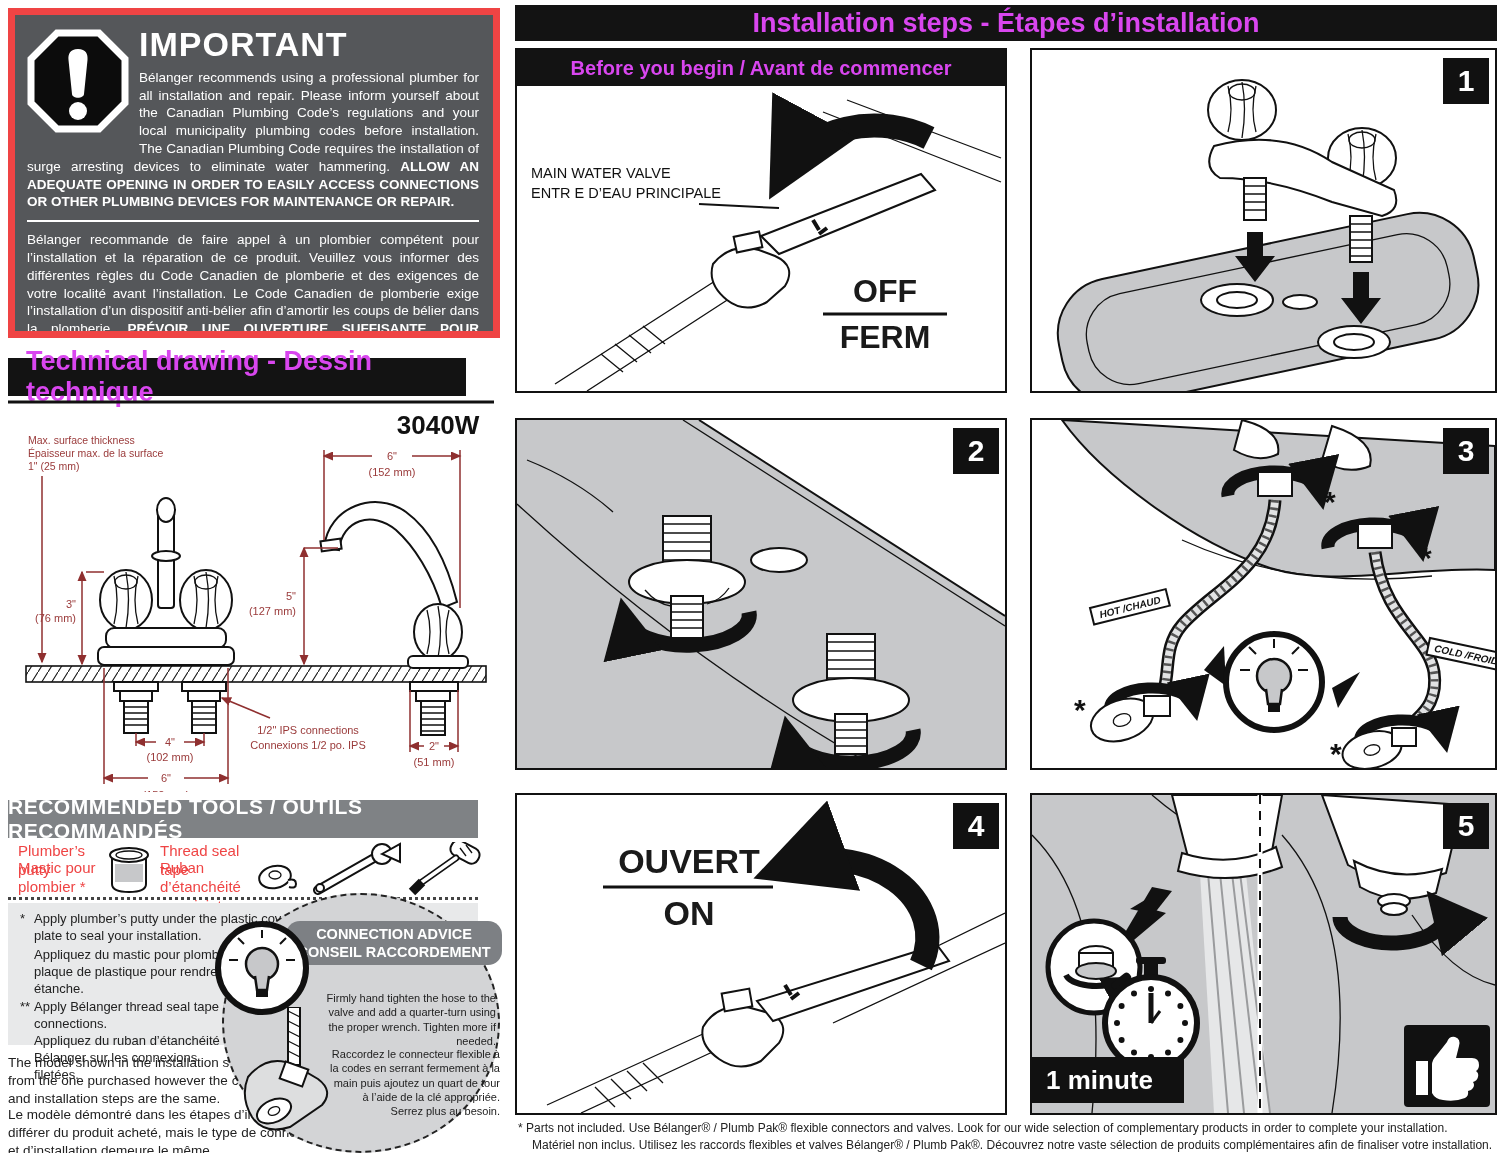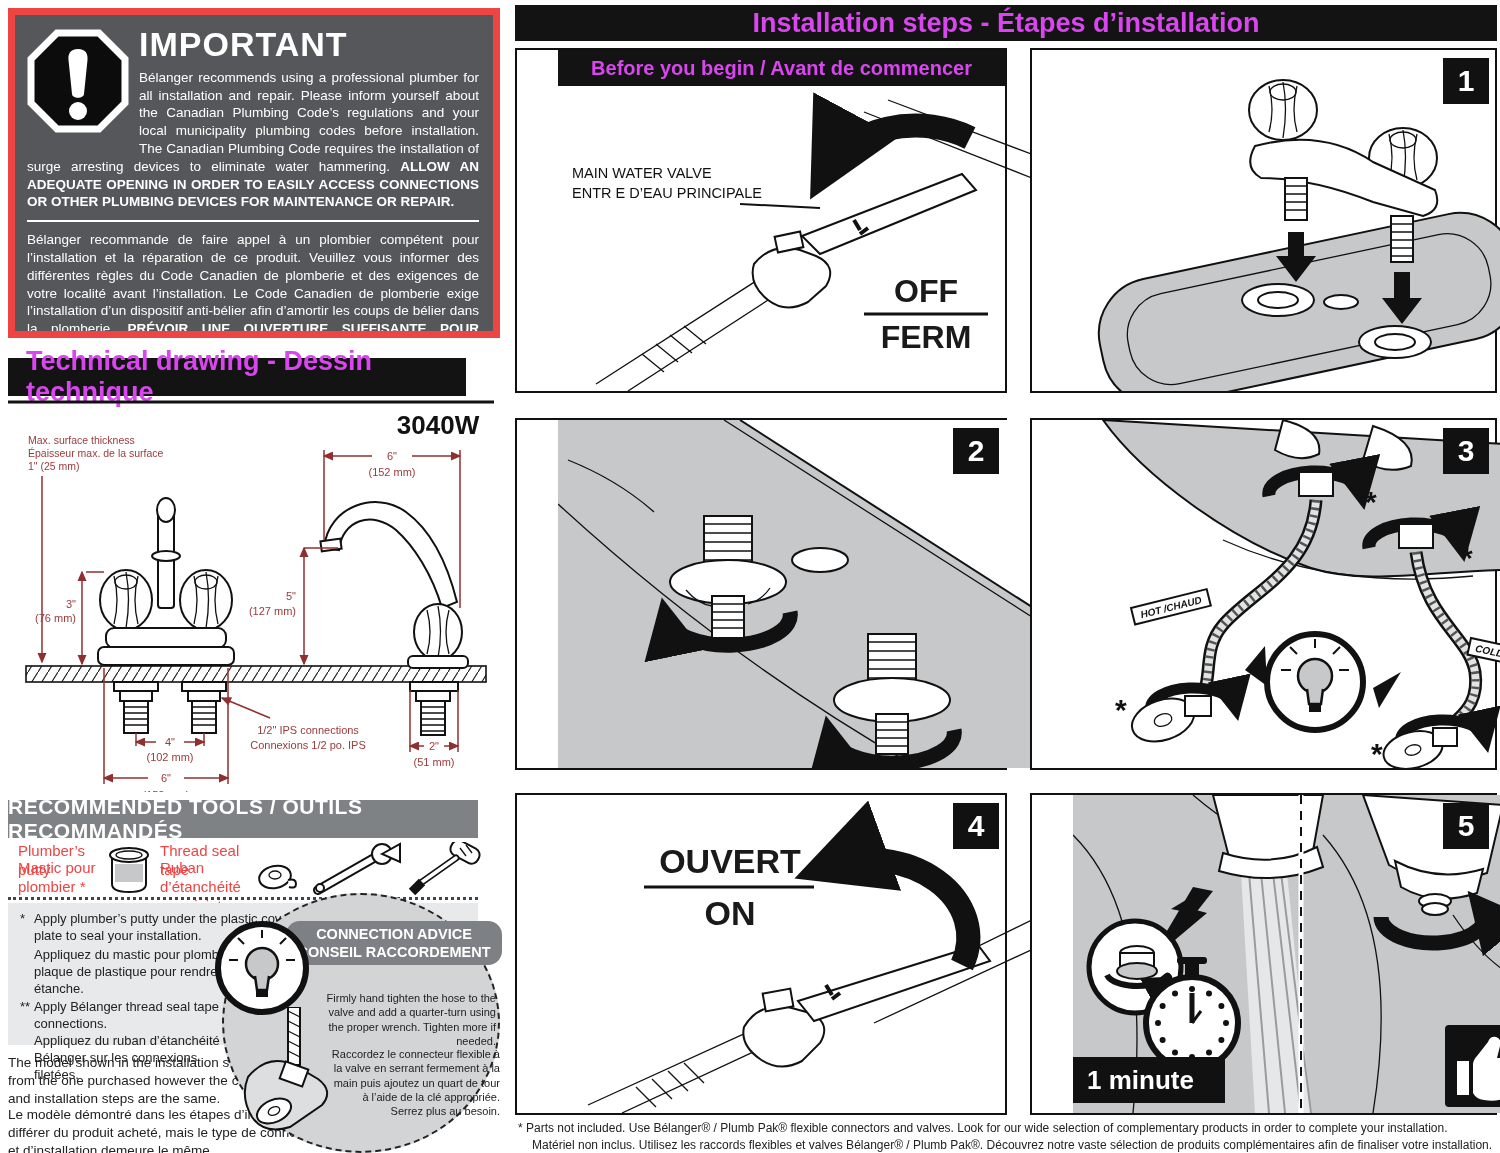--- a/index.html
+++ b/index.html
@@ -29,21 +29,21 @@
   .adv-circle{left:222px;top:893px;width:278px;height:260px;border-radius:50%;
               background:#d3d4d6;border:2px dashed #222;box-sizing:border-box;}
   .adv-banner{position:absolute;left:62px;top:26px;width:212px;background:#7d8084;border-radius:14px;
               color:#fff;font-weight:bold;font-size:14.5px;text-align:center;line-height:1.25;padding:4px 2px;}
   .adv-en,.adv-fr{position:absolute;font-size:11px;line-height:1.3;color:#222;text-align:right;}
   .adv-en{left:96px;top:96px;width:176px;}
   .adv-fr{left:104px;top:152px;width:172px;}
   .bulb-wrap{position:absolute;left:-10px;top:26px;}
   
   .steps-bar{left:515px;top:5px;width:982px;height:36px;font-size:27px;justify-content:center;}
-  .panel{background:#fff;border:2px solid #111;box-sizing:border-box;padding-left:41px;}
+  .panel{background:#fff;border:2px solid #111;box-sizing:border-box;}
   .pA{left:515px;top:48px;width:492px;height:345px;}
   .p1{left:1030px;top:48px;width:467px;height:345px;}
   .p2{left:515px;top:418px;width:492px;height:352px;}
   .p3{left:1030px;top:418px;width:467px;height:352px;}
   .p4{left:515px;top:793px;width:492px;height:322px;}
   .p5{left:1030px;top:793px;width:467px;height:322px;}
   .panel-head{height:36px;font-size:20px;justify-content:center;}
   .badge{position:absolute;top:8px;right:6px;width:46px;height:46px;background:#111;color:#fff;
          font-weight:bold;font-size:30px;display:flex;align-items:center;justify-content:center;z-index:5;}
   .footer{left:518px;top:1120px;width:978px;font-size:12px;line-height:1.45;color:#222;}
@@ -236,21 +236,21 @@
 
   <div class="abs model-note">The model shown in the installation steps may differ from the one purchased however the connection type and installation steps are the same.</div>
   <div class="abs model-note model-note-fr">Le modèle démontré dans les étapes d’installation peut différer du produit acheté, mais le type de connexions et d’installation demeure le même.</div>
 
   <div class="abs adv-circle">
     <div class="adv-banner">
       <div>CONNECTION ADVICE</div>
       <div>CONSEIL RACCORDEMENT</div>
     </div>
     <div class="adv-en">Firmly hand tighten the hose to the valve and add a quarter-turn using the proper wrench. Tighten more if needed.</div>
-    <div class="adv-fr">Raccordez le connecteur flexible à la valve en serrant fermement à la main puis ajoutez un quart de tour à l’aide de la clé appropriée. Serrez plus au besoin.</div>
+    <div class="adv-fr">Raccordez le connecteur flexible à la codes en serrant fermement à la main puis ajoutez un quart de tour à l’aide de la clé appropriée. Serrez plus au besoin.</div>
     <svg style="position:absolute;left:14px;top:112px;" width="110" height="140" viewBox="0 0 110 140">
       <rect x="50" y="0" width="12" height="58" fill="#fff" stroke="#111" stroke-width="2"></rect>
       <path d="M50 4l12 6M50 14l12 6M50 24l12 6M50 34l12 6M50 44l12 6" class="ln1"></path>
       <path d="M10,70 Q30,46 56,58 L80,72 Q96,84 84,98 L52,120 Q26,128 14,110 Q2,90 10,70 Z" fill="#dddedf" stroke="#111" stroke-width="2"></path>
       <rect x="44" y="58" width="24" height="18" class="wfill" transform="rotate(20 56 67)"></rect>
       <ellipse cx="36" cy="104" rx="18" ry="11" class="wfill" transform="rotate(-24 36 104)"></ellipse>
       <ellipse cx="36" cy="104" rx="6" ry="4" class="ln1" transform="rotate(-24 36 104)"></ellipse>
     </svg>
   </div>
   <svg class="abs bulb-wrap" style="left:212px;top:918px;" width="100" height="100" viewBox="0 0 100 100">

